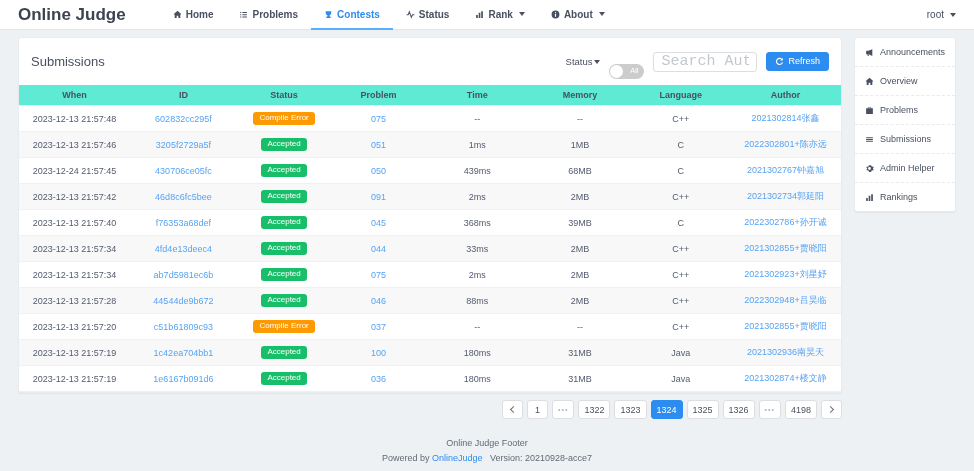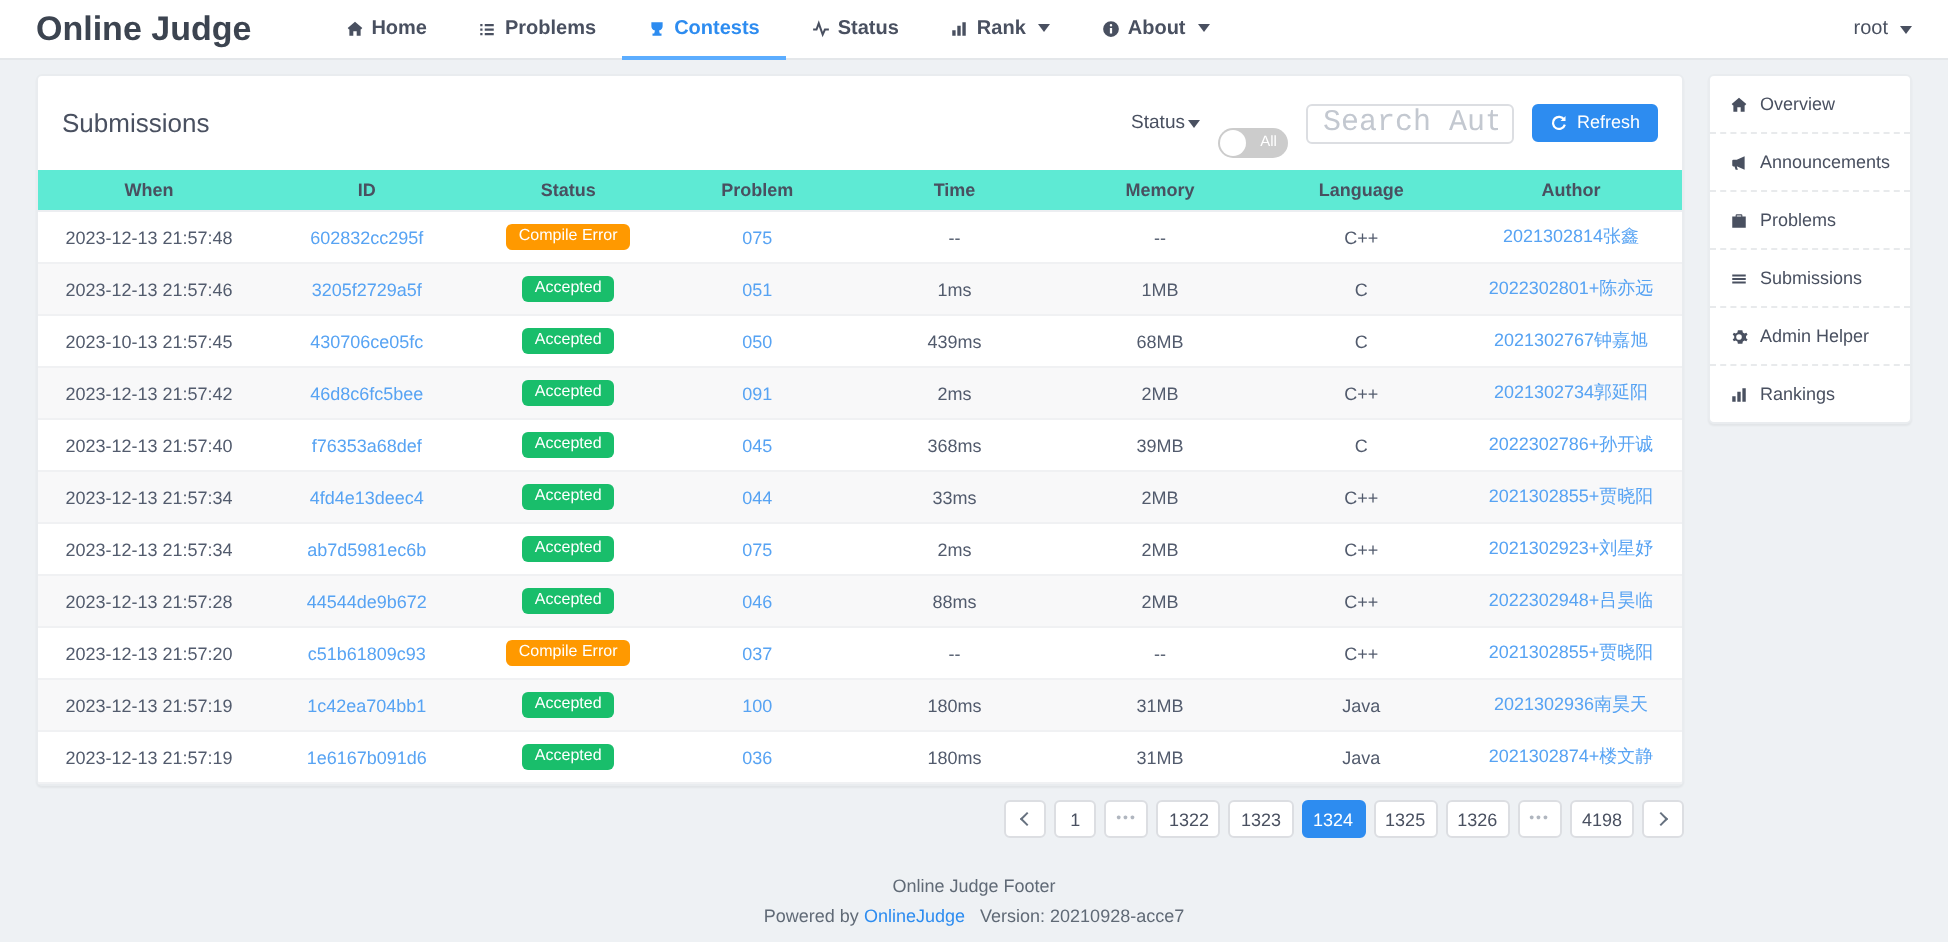--- a/index.html
+++ b/index.html
@@ -196,21 +196,21 @@
                 <td>2023-12-13 21:57:46</td>
                 <td><span class="link">3205f2729a5f</span></td>
                 <td><span class="badge" style="background: rgb(25, 190, 107);">Accepted</span></td>
                 <td><span class="link">051</span></td>
                 <td>1ms</td>
                 <td>1MB</td>
                 <td>C</td>
                 <td><span class="link">2022302801+陈亦远</span></td>
               </tr>
               <tr>
-                <td>2023-10-13 21:57:45</td>
+                <td>2023-12-24 21:57:45</td>
                 <td><span class="link">430706ce05fc</span></td>
                 <td><span class="badge" style="background: rgb(25, 190, 107);">Accepted</span></td>
                 <td><span class="link">050</span></td>
                 <td>439ms</td>
                 <td>68MB</td>
                 <td>C</td>
                 <td><span class="link">2021302767钟嘉旭</span></td>
               </tr>
               <tr>
                 <td>2023-12-13 21:57:42</td>
@@ -305,32 +305,32 @@
             <span class="chev right"></span>
           </button>
       </div>
     </div>
 
     <div class="sidebar">
       <div class="card">
         <div class="side-item">
           <span style="display:flex">
               <svg viewBox="0 0 16 16" fill="currentColor">
+                <path d="M13 2 6 5H3a1 1 0 0 0-1 1v4a1 1 0 0 0 1 1h1l1 3h2l-1-3h.5L13 14V2z"></path>
+              </svg>
+            </span>
+          <span>Announcements</span>
+        </div>
+        <div class="side-item">
+          <span style="display:flex">
+              <svg viewBox="0 0 16 16" fill="currentColor">
                 <path d="M8 1.5 14.5 7.2 13.3 8.5 13 8.3V14H9.5V10h-3v4H3V8.3l-.3.2L1.5 7.2 8 1.5z"></path>
               </svg>
             </span>
           <span>Overview</span>
-        </div>
-        <div class="side-item">
-          <span style="display:flex">
-              <svg viewBox="0 0 16 16" fill="currentColor">
-                <path d="M13 2 6 5H3a1 1 0 0 0-1 1v4a1 1 0 0 0 1 1h1l1 3h2l-1-3h.5L13 14V2z"></path>
-              </svg>
-            </span>
-          <span>Announcements</span>
         </div>
         <div class="side-item">
           <span style="display:flex">
               <svg viewBox="0 0 16 16" fill="currentColor">
                 <path d="M6 2h4a1 1 0 0 1 1 1v1h3v10H2V4h3V3a1 1 0 0 1 1-1zm0 2h4v-.8H6V4z"></path>
               </svg>
             </span>
           <span>Problems</span>
         </div>
         <div class="side-item">

